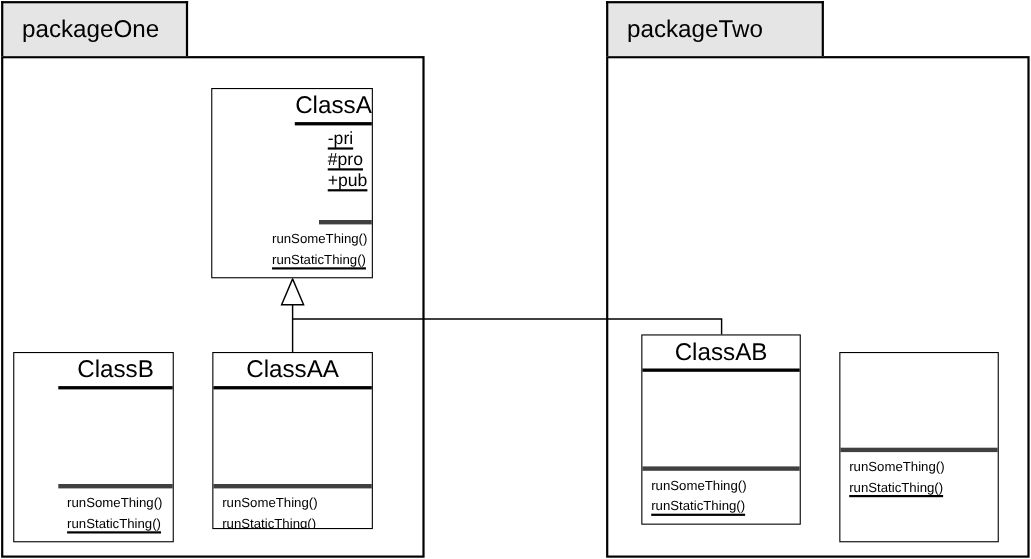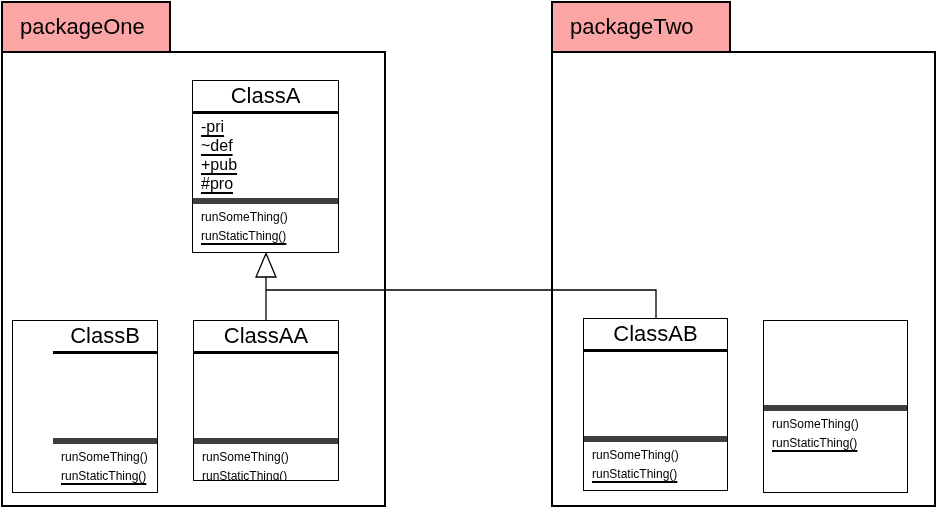--- a/index.html
+++ b/index.html
@@ -2,63 +2,63 @@
 <html><head>
 <meta charset="utf-8">
 <style>
   html,body{margin:0;padding:0;background:#fff;}
   #canvas{
     position:relative;width:937px;height:508px;background:#ffffff;
     font-family:"Liberation Sans","DejaVu Sans",sans-serif;color:#000;
     overflow:hidden;
   }
   .pkg-tab{
-    position:absolute;box-sizing:border-box;background:#fca5a5;
+    position:absolute;box-sizing:border-box;background:#e5e5e5;
     border:2px solid #000;border-bottom:none;
     display:flex;align-items:center;padding-left:17px;
     font-size:22px;z-index:1;
   }
   .pkg-body{
     position:absolute;box-sizing:border-box;background:#fff;
     border:2px solid #000;z-index:0;
   }
   #rel-layer{position:absolute;left:0;top:0;z-index:2;pointer-events:none;}
   #rel-layer *{pointer-events:auto;}
   .class-box{
     position:absolute;box-sizing:border-box;background:#fff;
     border:1px solid #000;display:flex;flex-direction:column;z-index:3;
   }
   .cls-title{
     box-sizing:border-box;height:33px;border-bottom:3px solid #000;
     display:flex;align-items:center;justify-content:center;
     font-size:22px;white-space:nowrap;
   }
   .cls-attrs{
-    box-sizing:border-box;height:90px;border-bottom:6px solid #404040;
+    box-sizing:border-box;height:90px;border-bottom:4px solid #404040;
     padding:3px 4px 0 8px;font-size:16px;line-height:19px;overflow:hidden;
   }
   .cls-methods{
     box-sizing:border-box;flex:1;
     padding:4px 4px 0 8px;font-size:12px;line-height:19px;overflow:hidden;
   }
   .member{display:block;white-space:nowrap;}
   .static{
     text-decoration:underline;
     text-underline-offset:3px;
     text-decoration-thickness:1.5px;
   }
   
   #pkg1-tab{left:1px;top:1px;width:170px;height:50px;}
   #pkg1-body{left:1px;top:51px;width:385px;height:456px;}
-  #pkg2-tab{left:551px;top:1px;width:180px;height:50px;}
+  #pkg2-tab{left:551px;top:1px;width:198px;height:50px;}
   #pkg2-body{left:551px;top:51px;width:385px;height:456px;}
-  #class-a {left:192px;top:80px;width:147px;height:173px;}
+  #class-a {left:192px;top:80px;width:147px;height:173px;align-items:flex-end;}
   #class-b {left:12px;top:320px;width:146px;height:173px;padding-left:40px;}
   #class-aa{left:193px;top:320px;width:146px;height:161px;}
-  #class-ab{left:583px;top:318px;width:145px;height:173px;}
+  #class-ab{left:583px;top:304px;width:145px;height:173px;}
   #class-c {left:763px;top:320px;width:145px;height:173px;}
 </style>
 </head>
 <body>
 
 <div id="canvas">
 
   <div id="pkg1-tab" class="pkg-tab">
     <span>packageOne</span>
   </div>
@@ -72,23 +72,22 @@
   <svg id="rel-layer" width="937" height="508">
     <polygon points="266,253.5 256,277 276,277" fill="#ffffff" stroke="#000000" stroke-width="1.3"></polygon>
     <path d="M266,277 L266,320" fill="none" stroke="#000000" stroke-width="1.3"></path>
     <path d="M266,290 L656,290 L656,320" fill="none" stroke="#000000" stroke-width="1.3"></path>
   </svg>
 
   <div id="class-a" class="class-box">
     <div class="cls-title">ClassA</div>
     <div class="cls-attrs">
       <span class="member static">-pri</span>
-      <span class="member static">~def</span>
+      <span class="member static">#pro</span>
       <span class="member static">+pub</span>
-      <span class="member static">#pro</span>
     </div>
     <div class="cls-methods">
       <span class="member">runSomeThing()</span>
       <span class="member static">runStaticThing()</span>
     </div>
   </div>
 
   <div id="class-b" class="class-box">
     <div class="cls-title">ClassB</div>
     <div class="cls-attrs"></div>

